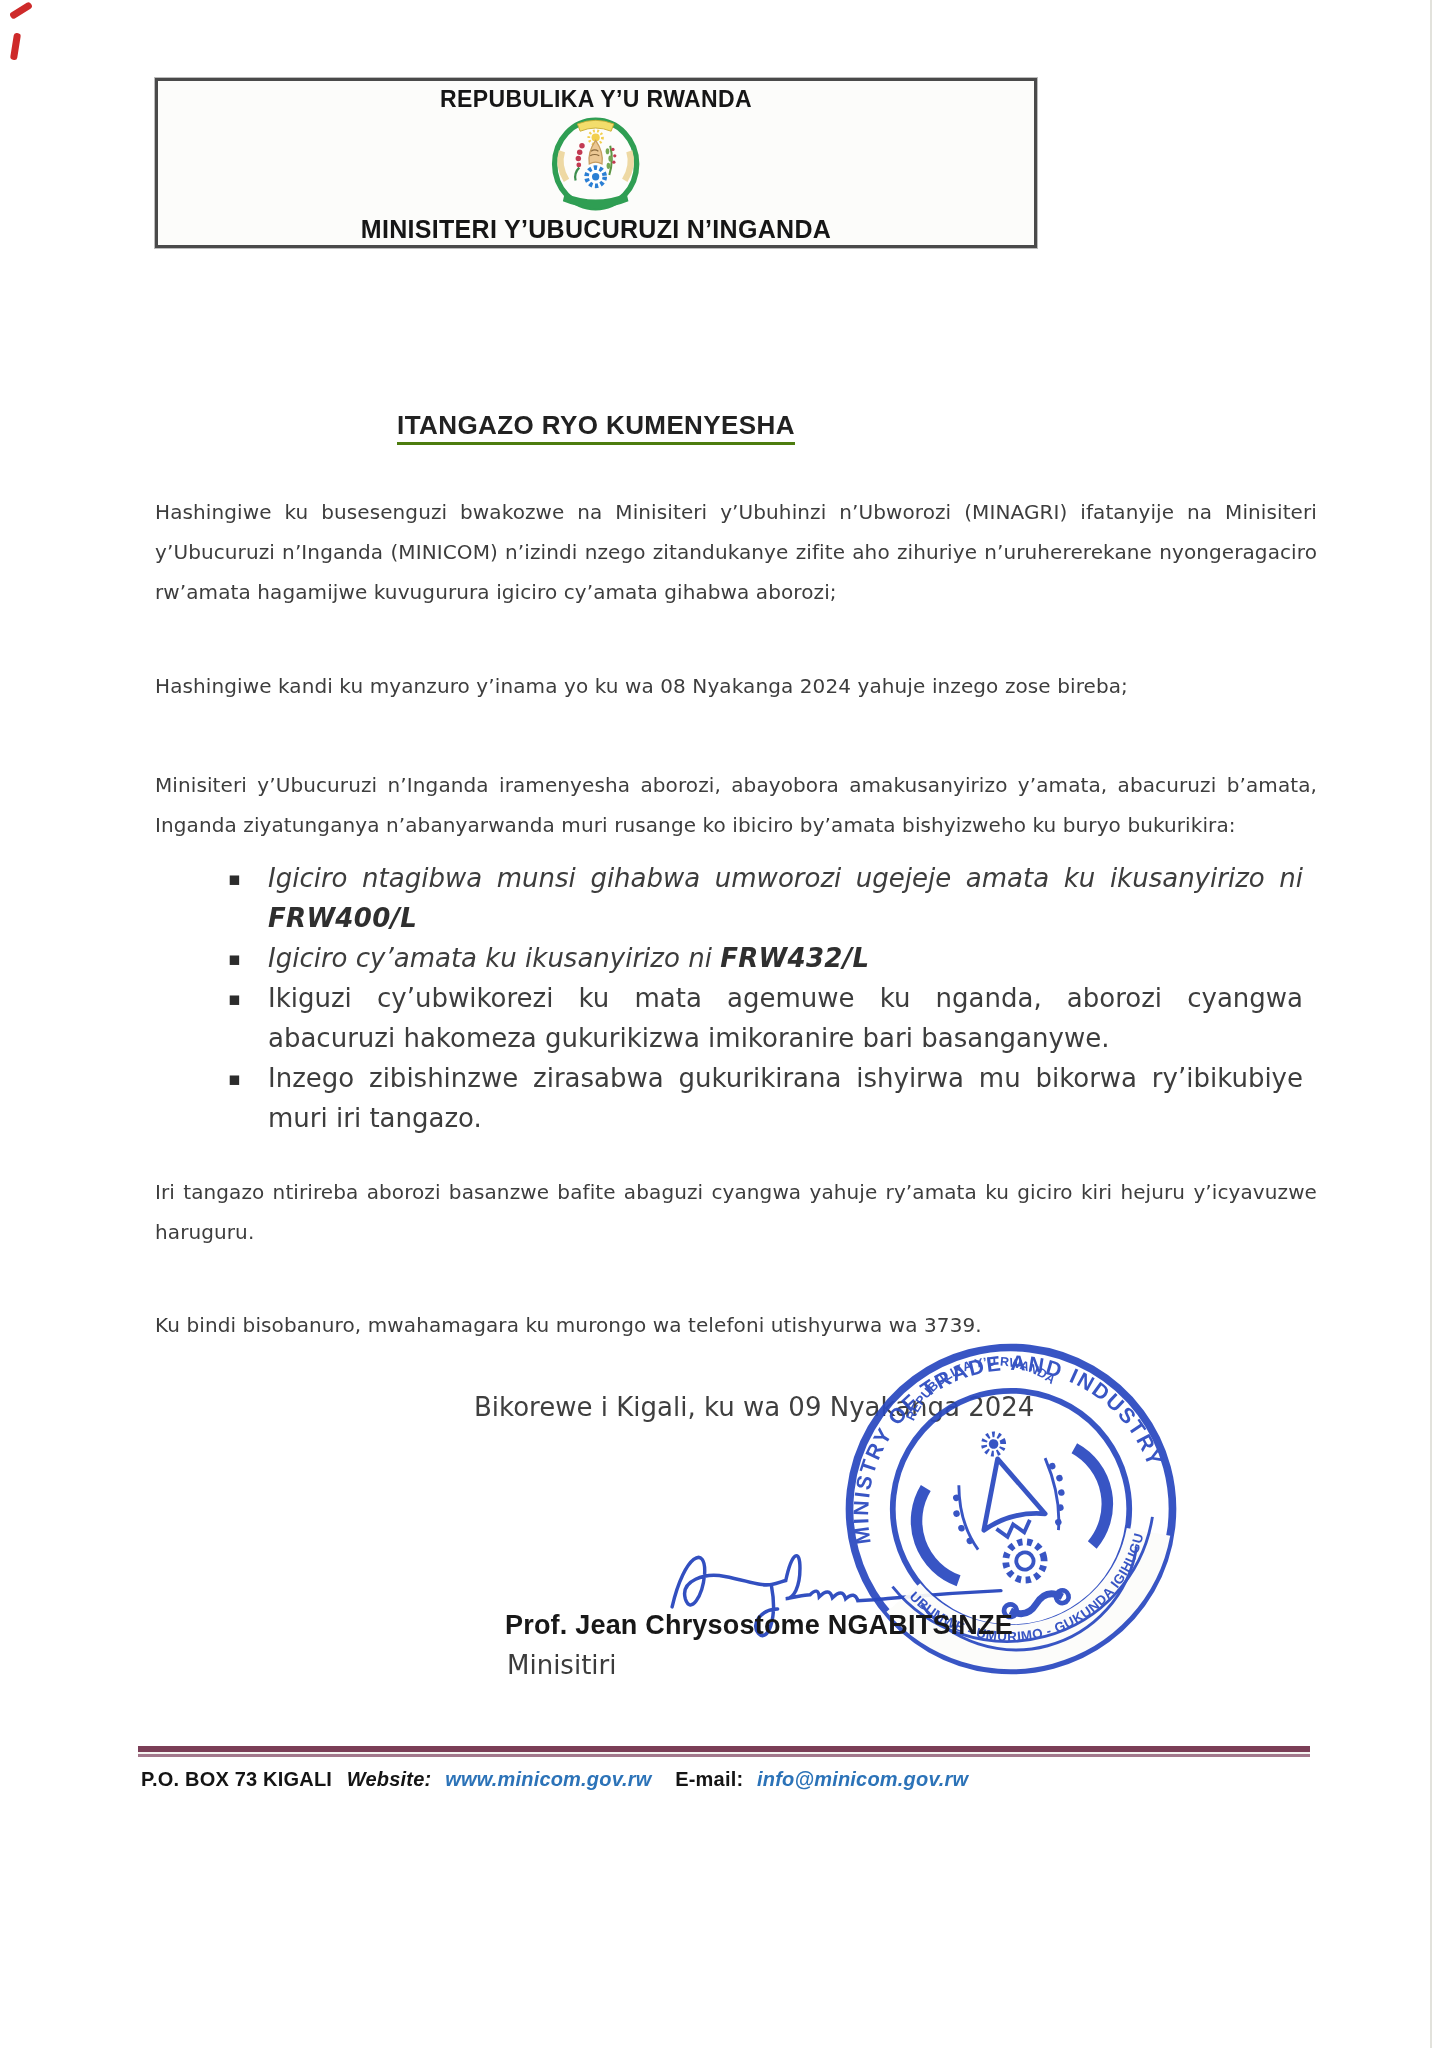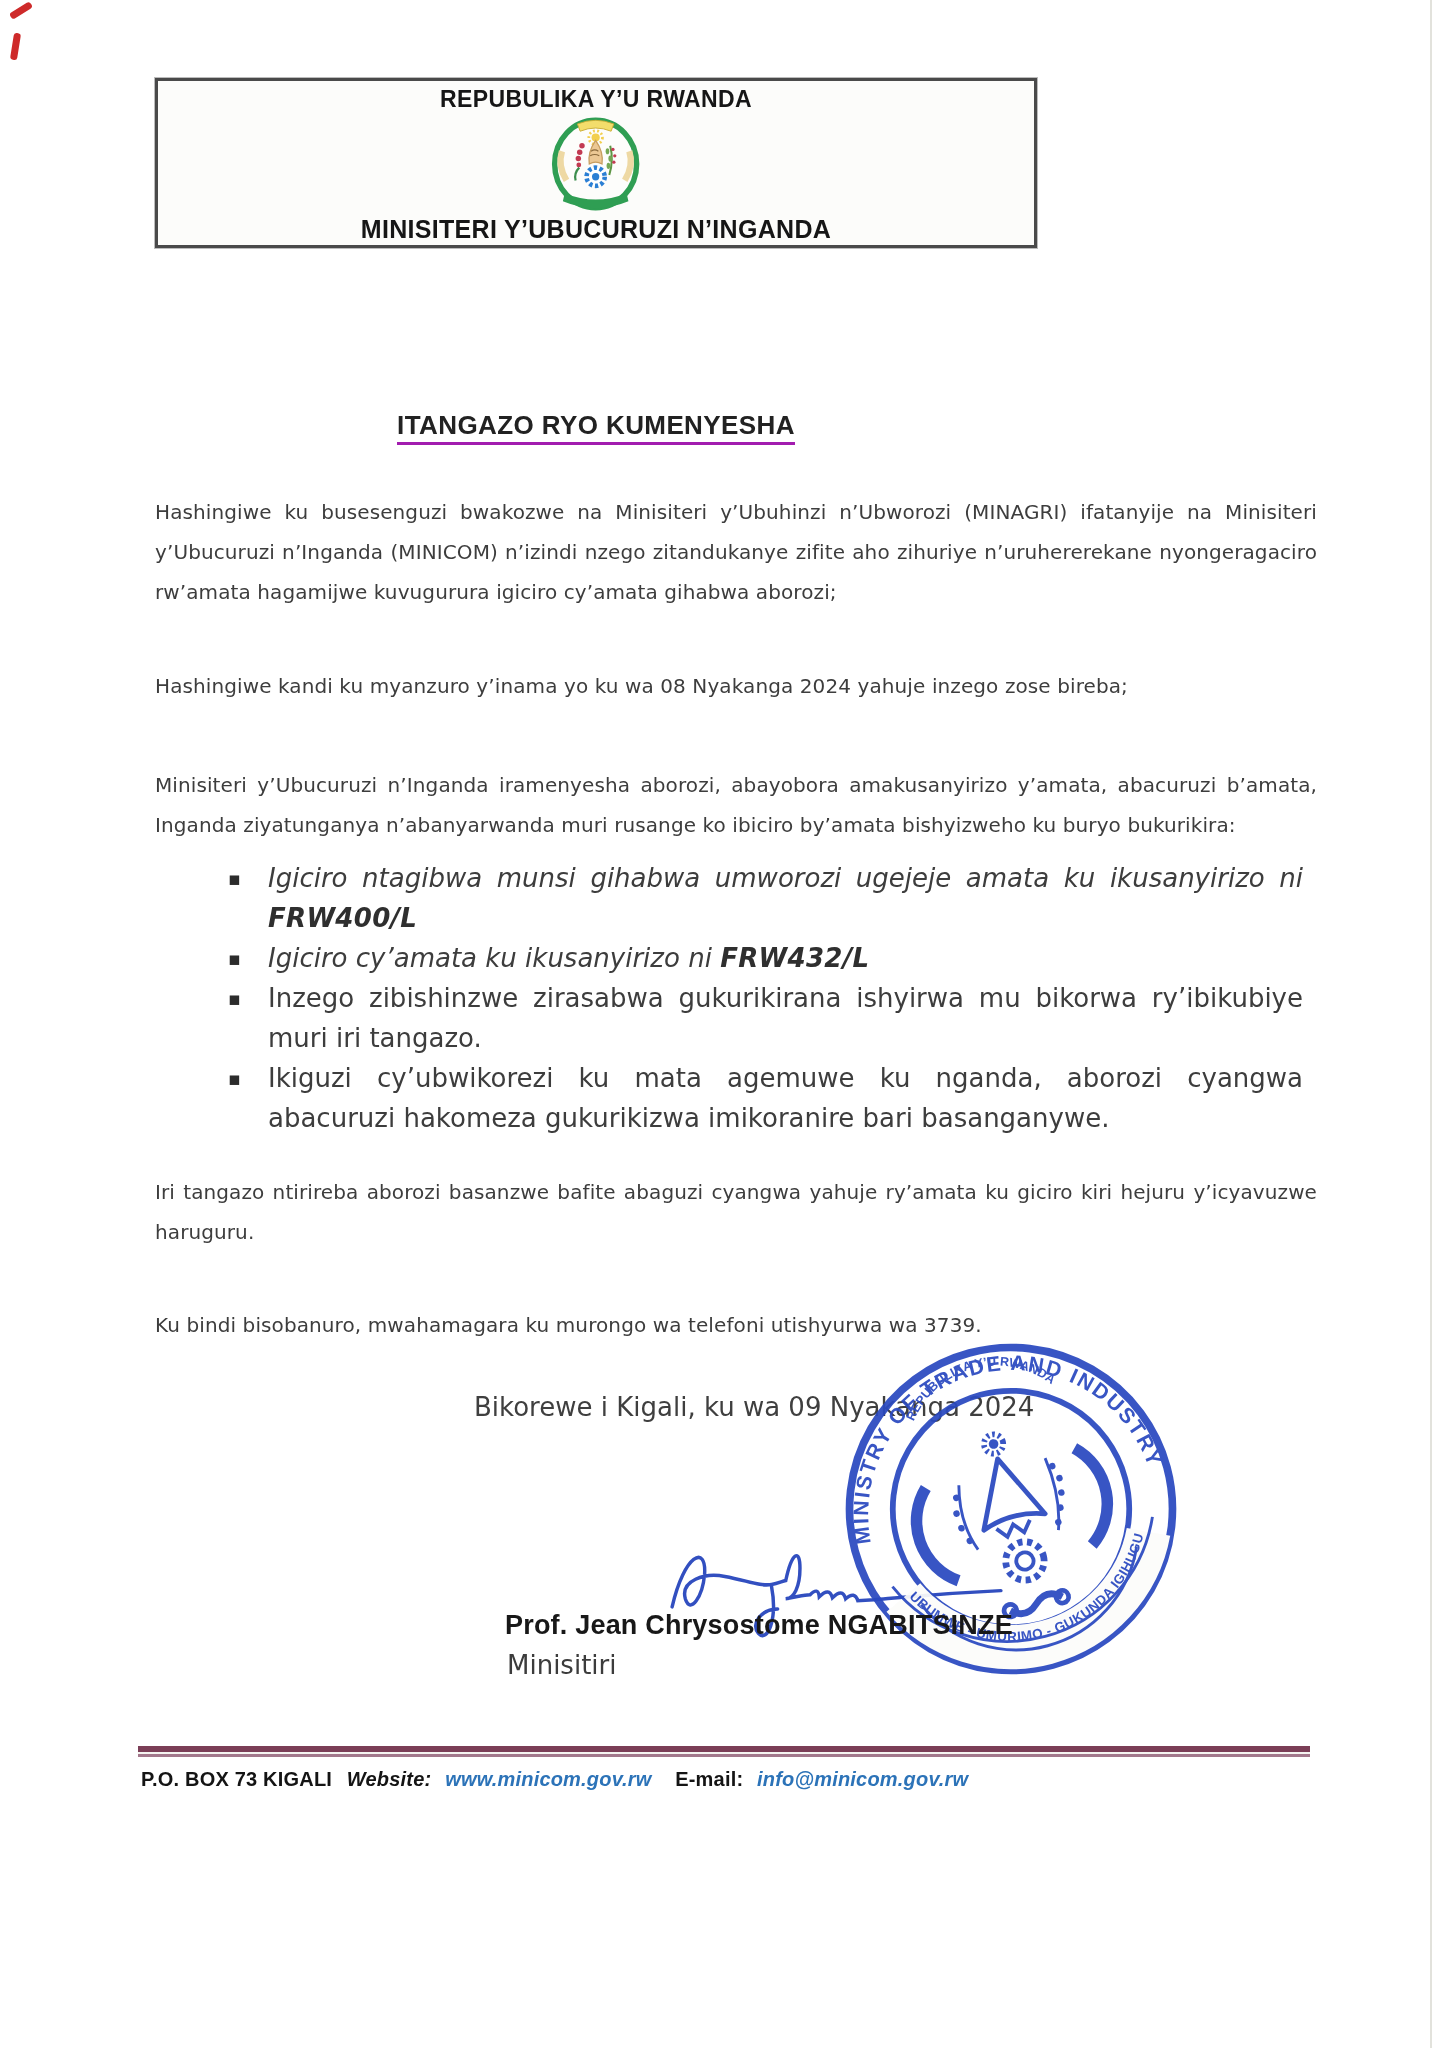--- a/index.html
+++ b/index.html
@@ -20,21 +20,21 @@
     display:flex; flex-direction:column; align-items:center; justify-content:space-between;
     background:#fcfcfa;
   }
   .republic { margin-top:5px; font-family:"Liberation Sans",sans-serif; font-weight:700; font-size:23px; color:#161616; letter-spacing:.4px; }
   .emblem { height:104px; }
   .ministry { font-family:"Liberation Sans",sans-serif; font-weight:700; font-size:25px; color:#161616; letter-spacing:.3px; margin-bottom:1px; }
 
   
   .doc-title { position:absolute; left:140px; top:410px; width:912px; margin:0; text-align:center;
     font-family:"Liberation Sans",sans-serif; font-weight:700; font-size:26px; color:#222; }
-  .doc-title span { border-bottom:3px solid #a21caf; padding-bottom:2px; letter-spacing:.4px; }
+  .doc-title span { border-bottom:3px solid #4d7c0f; padding-bottom:2px; letter-spacing:.4px; }
 
   
   .para { position:absolute; left:141px; width:1162px; margin:14px; font-size:20px; line-height:40px; text-align:justify; letter-spacing:.1px; }
   .p1 { top:478px; } .p2 { top:652px; } .p3 { top:751px; }
   .p4 { top:1158px; } .p5 { top:1291px; text-align:left; }
 
   .bullets { position:absolute; left:141px; top:858px; width:1162px; margin:0; padding:0; list-style:none; font-size:26px; line-height:40px; }
   .bullets li { position:relative; padding-left:127px; text-align:justify; }
   .bullets li::before { content:"▪"; position:absolute; left:87px; top:0; font-size:19px; color:#2c2c2c; }
   .bullets li.italic { font-style:italic; }
@@ -105,22 +105,22 @@
 
   <h1 class="doc-title"><span>ITANGAZO RYO KUMENYESHA</span></h1>
 
   <p class="para p1">Hashingiwe ku busesenguzi bwakozwe na Minisiteri y’Ubuhinzi n’Ubworozi (MINAGRI) ifatanyije na Minisiteri y’Ubucuruzi n’Inganda (MINICOM) n’izindi nzego zitandukanye zifite aho zihuriye n’uruhererekane nyongeragaciro rw’amata hagamijwe kuvugurura igiciro cy’amata gihabwa aborozi;</p>
   <p class="para p2">Hashingiwe kandi ku myanzuro y’inama yo ku wa 08 Nyakanga 2024 yahuje inzego zose bireba;</p>
   <p class="para p3">Minisiteri y’Ubucuruzi n’Inganda iramenyesha aborozi, abayobora amakusanyirizo y’amata, abacuruzi b’amata, Inganda ziyatunganya n’abanyarwanda muri rusange ko ibiciro by’amata bishyizweho ku buryo bukurikira:</p>
 
   <ul class="bullets">
     <li class="italic"><span>Igiciro ntagibwa munsi gihabwa umworozi ugejeje amata ku ikusanyirizo ni </span><strong class="price">FRW400/L</strong></li>
     <li class="italic"><span>Igiciro cy’amata ku ikusanyirizo ni </span><strong class="price">FRW432/L</strong></li>
+    <li><span>Ikiguzi cy’ubwikorezi ku mata agemuwe ku nganda, aborozi cyangwa abacuruzi hakomeza gukurikizwa imikoranire bari basanganywe.</span></li>
     <li><span>Inzego zibishinzwe zirasabwa gukurikirana ishyirwa mu bikorwa ry’ibikubiye muri iri tangazo.</span></li>
-    <li><span>Ikiguzi cy’ubwikorezi ku mata agemuwe ku nganda, aborozi cyangwa abacuruzi hakomeza gukurikizwa imikoranire bari basanganywe.</span></li>
   </ul>
 
   <p class="para p4">Iri tangazo ntirireba aborozi basanzwe bafite abaguzi cyangwa yahuje ry’amata ku giciro kiri hejuru y’icyavuzwe haruguru.</p>
   <p class="para p5">Ku bindi  bisobanuro, mwahamagara ku murongo wa telefoni utishyurwa wa 3739.</p>
 
   <div class="dateline">Bikorewe i Kigali, ku wa 09 Nyakanga 2024</div>
 
   <svg class="signature" viewBox="0 0 340 140">
     <g fill="none" stroke="#2746bd" stroke-width="3.4" stroke-linecap="round" opacity="0.95">
       <path d="M 8 96 C 20 44 42 34 40 64 C 38 86 26 104 21 88 C 16 70 40 62 60 66 C 82 70 94 76 106 74 C 112 73 116 71 120 70 C 126 42 134 38 134 58 C 134 76 128 88 120 88 C 132 86 138 84 144 84 q 8 -8 9 2 q 10 -10 13 1 q 10 -10 13 1 q 9 -8 12 2 l 16 -1 C 230 87 265 83 332 80"></path>

